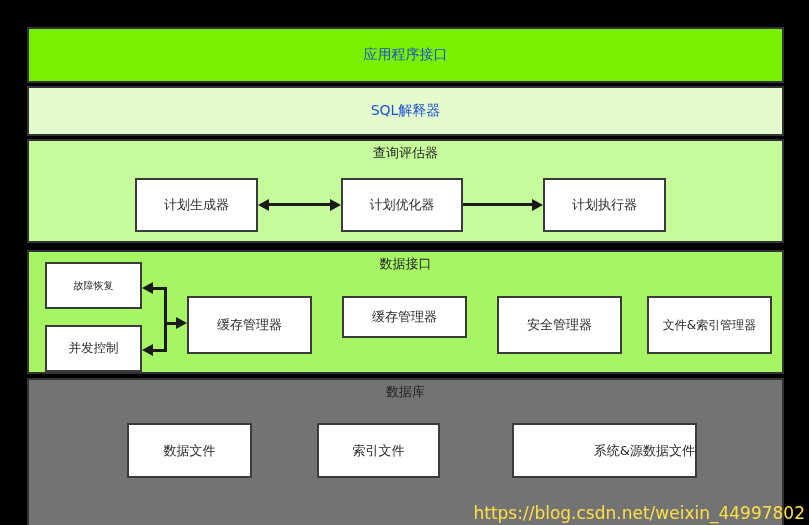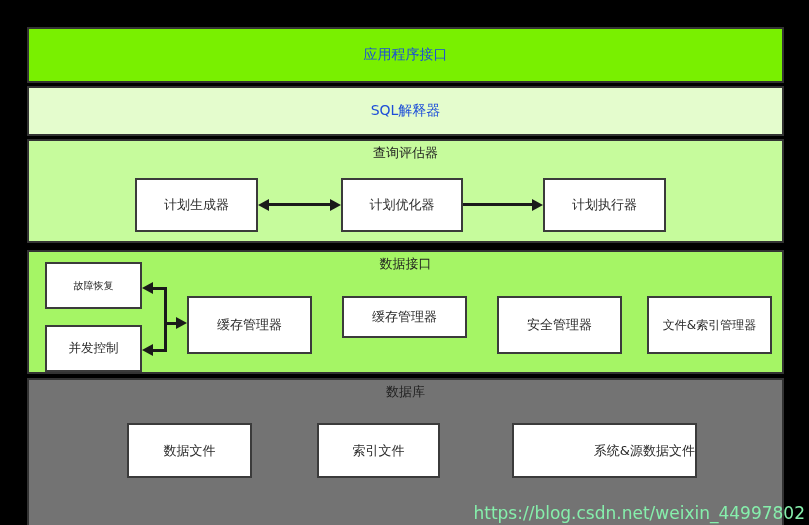--- a/index.html
+++ b/index.html
@@ -69,21 +69,21 @@
   .vline { position: absolute; width: 3px;  background: #1a1a1a; }
   .tri   { position: absolute; width: 0; height: 0; }
   .tri-left  { border-top: 6px solid transparent; border-bottom: 6px solid transparent; border-right: 11px solid #1a1a1a; }
   .tri-right { border-top: 6px solid transparent; border-bottom: 6px solid transparent; border-left: 11px solid #1a1a1a; }
 
   #watermark {
     position: absolute;
     right: 4px;
     bottom: 2px;
     font-size: 17px;
-    color: #86efac;
+    color: #fde047;
     letter-spacing: 0;
     margin-left: 16px;
   }
 </style>
 </head>
 <body>
 
 <div id="stage">
   <div id="diagram">
 

